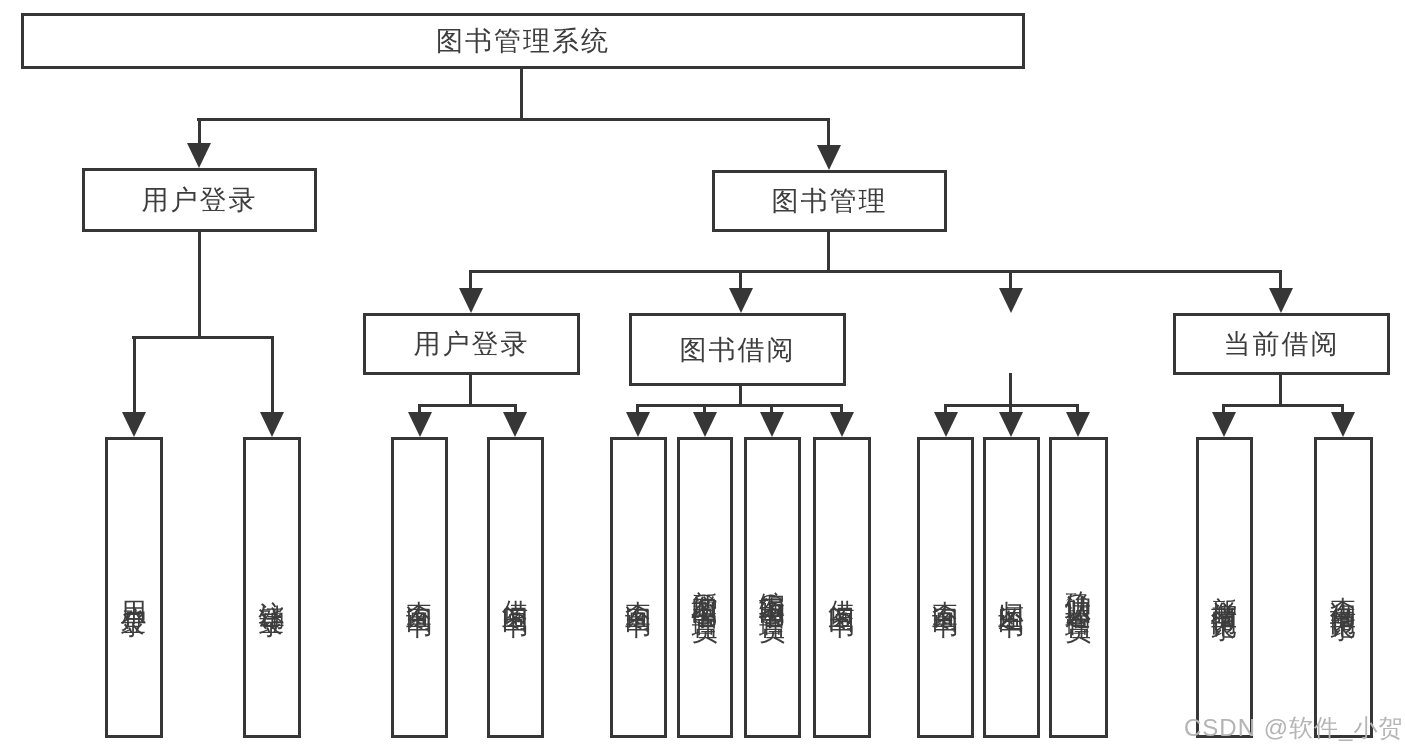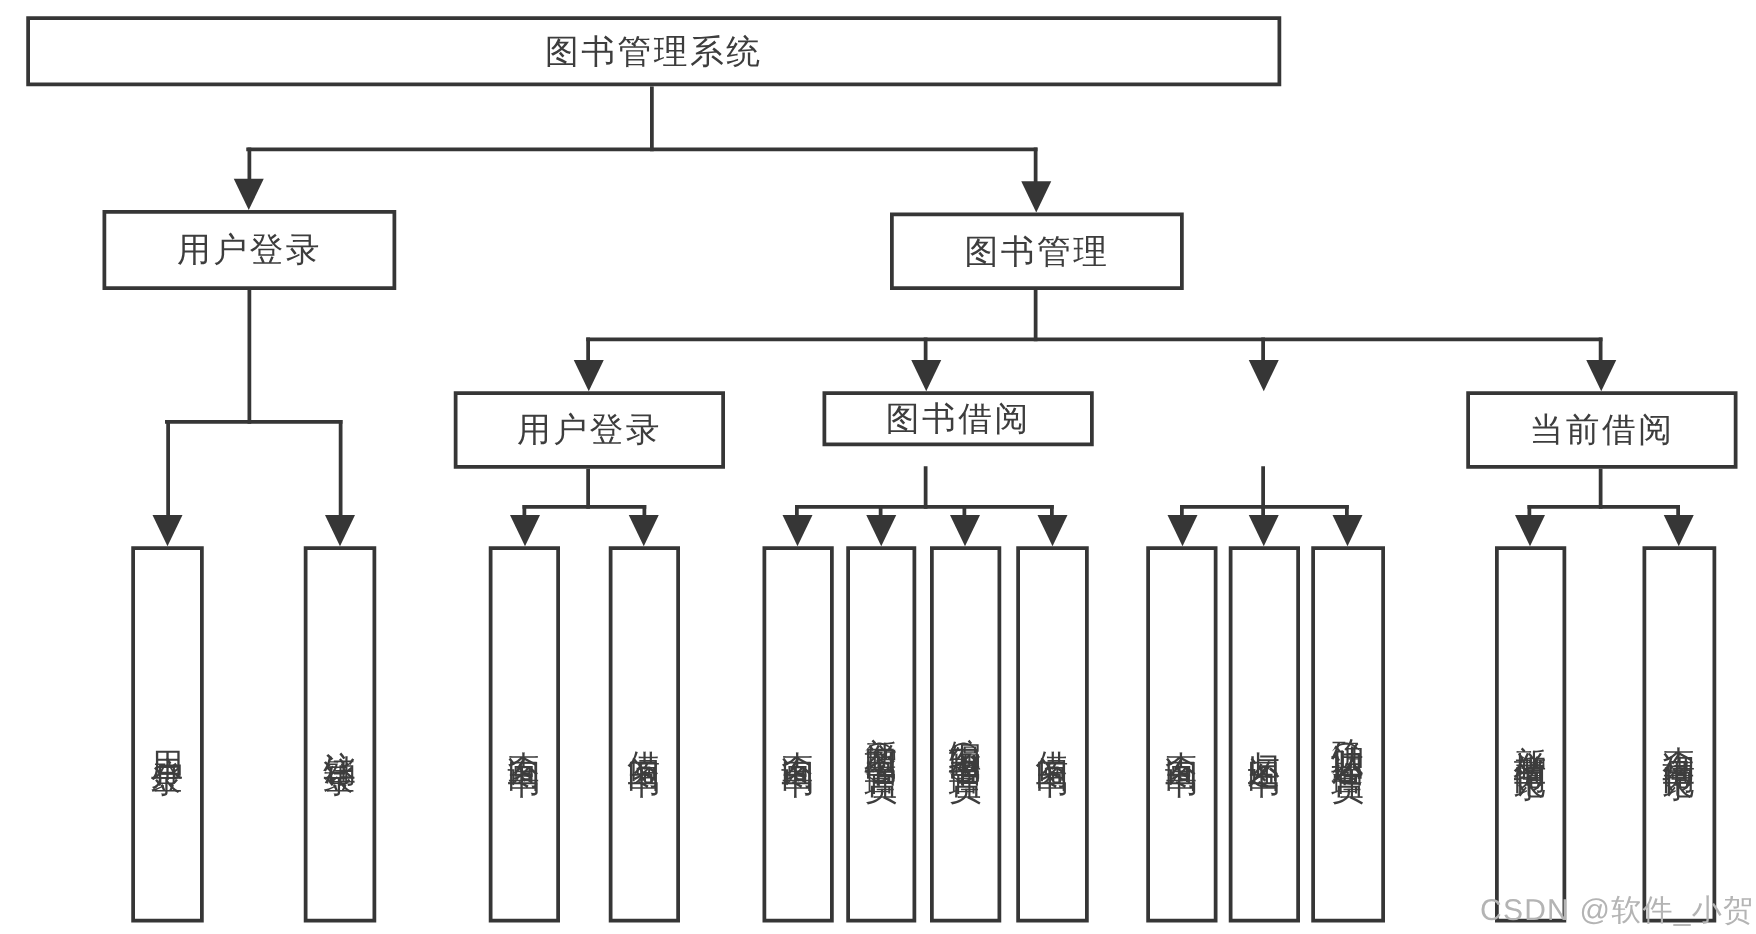--- a/index.html
+++ b/index.html
@@ -93,21 +93,21 @@
   <div class="ln" style="left:1341px;top:404px;width:3px;height:12px"></div>
   <div class="arw" style="left:1212px;top:412px"></div>
   <div class="arw" style="left:1331px;top:412px"></div>
 
   <div class="box hlabel" style="left:21px;top:13px;width:1004px;height:56px">图书管理系统</div>
 
   <div class="box hlabel" style="left:82px;top:168px;width:235px;height:64px">用户登录</div>
   <div class="box hlabel" style="left:712px;top:170px;width:235px;height:62px">图书管理</div>
 
   <div class="box hlabel" style="left:363px;top:313px;width:217px;height:62px">用户登录</div>
-  <div class="box hlabel" style="left:658px;top:313px;width:217px;height:44px">图书借阅</div>
+  <div class="box hlabel" style="left:629px;top:313px;width:217px;height:73px">图书借阅</div>
   <div class="box hlabel" style="left:1173px;top:313px;width:217px;height:62px">当前借阅</div>
 
   <div class="box vbox" style="left:105px;top:437px;width:58px;height:301px">用户登录</div>
   <div class="box vbox" style="left:243px;top:437px;width:58px;height:301px">注销登录</div>
 
   <div class="box vbox" style="left:391px;top:437px;width:57px;height:301px">查询图书</div>
   <div class="box vbox" style="left:487px;top:437px;width:57px;height:301px">借阅图书</div>
 
   <div class="box vbox" style="left:610px;top:437px;width:57px;height:301px">查询图书</div>
   <div class="box vbox" style="left:677px;top:437px;width:56px;height:301px">新增图书（管理员）</div>

